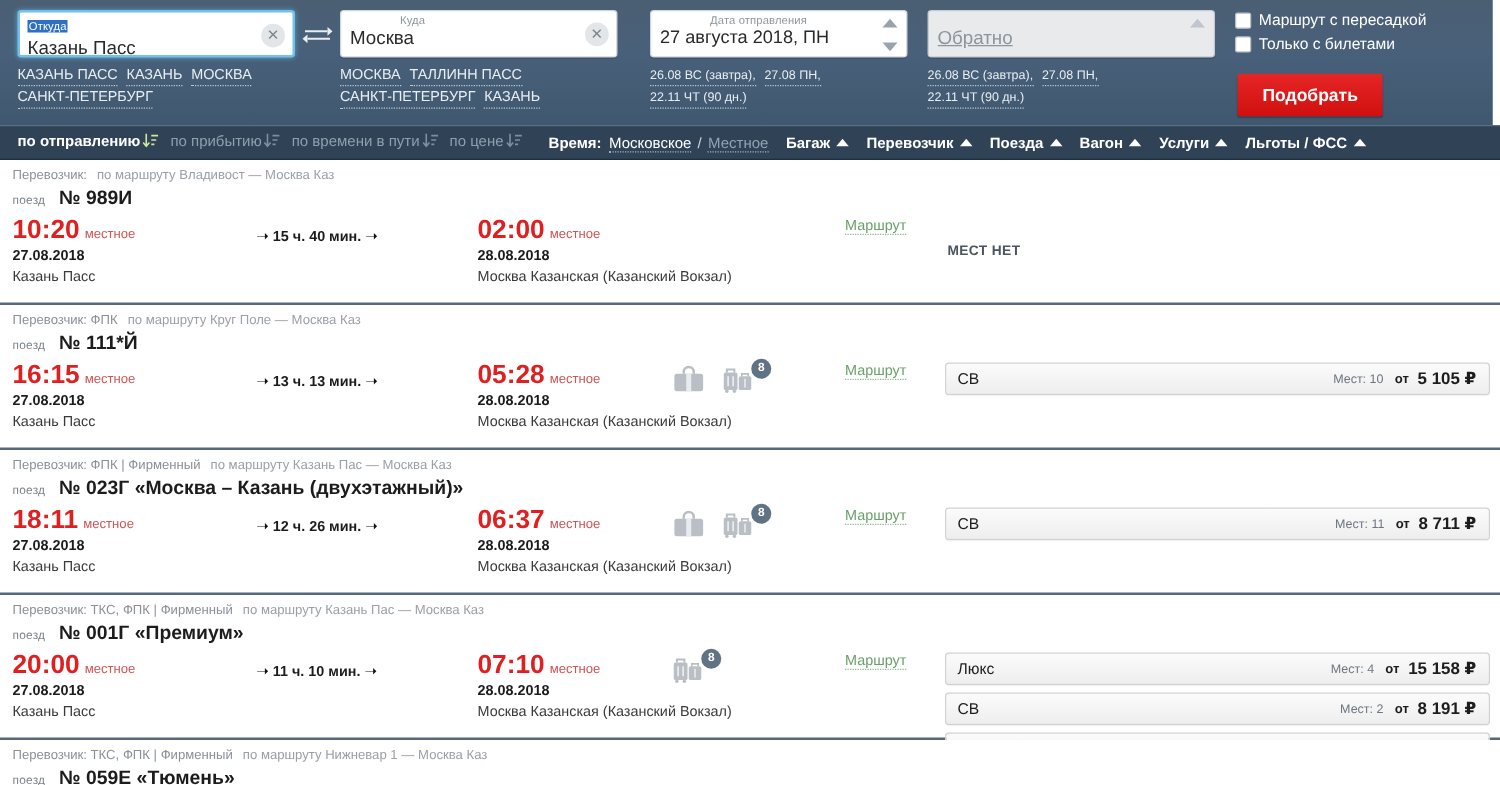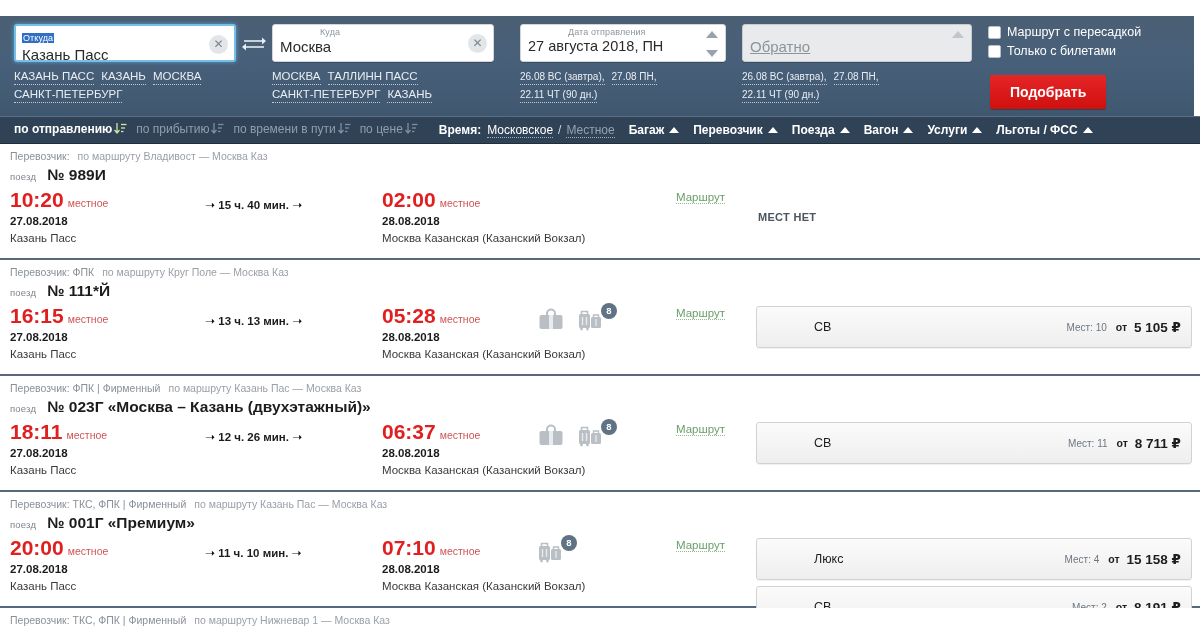--- a/index.html
+++ b/index.html
@@ -11,21 +11,20 @@
     background: #ffffff;
   }
 
   
   .search-panel {
     position: relative;
     width: 1194px;
     height: 100px;
     background: linear-gradient(180deg, #4b5f73 0%, #49607a 40%, #3f586f 100%);
     background-color: #4a5e74;
-    margin-top: 16px;
   }
   .field-group { position: absolute; top: 8px; }
   .fg-from { left: 14px;  width: 222px; }
   .fg-to   { left: 272px; width: 222px; }
   .fg-date { left: 520px; width: 206px; }
   .fg-back { left: 742px; width: 230px; }
 
   .field-box {
     position: relative;
     background: #ffffff;
@@ -235,29 +234,28 @@
 
   .no-seats {
     position: absolute; left: 758px; top: 25px;
     font-size: 11px; color: #4b5560; font-weight: bold;
     letter-spacing: .3px;
   }
 
   .fares { position: absolute; left: 756px; top: 4px; width: 436px; }
   .fare {
     position: relative;
-    height: 42px;
+    height: 26px;
     margin-bottom: 6px;
     background: linear-gradient(180deg,#fbfbfb 0%,#eeeeee 100%);
     border: 1px solid #d2d2d2;
     border-radius: 3px;
     display: flex; align-items: center;
     cursor: pointer;
     box-shadow: 0 1px 0 rgba(0,0,0,.05);
-    padding-left: 48px;
   }
   .fare-name { font-size: 12.5px; color: #1d1d1d; padding-left: 9px; flex: 1 1 auto; }
   .fare-seats { font-size: 10px; color: #6d7680; margin-right: 9px; white-space: nowrap; }
   .fare-from { font-size: 10.5px; color: #1d1d1d; font-weight: bold; margin-right: 7px; }
   .fare-price { font-size: 13.5px; color: #1d1d1d; font-weight: bold; padding-right: 10px; white-space: nowrap; }
 </style>
 </head>
 <body>
 
 <div class="search-panel">

